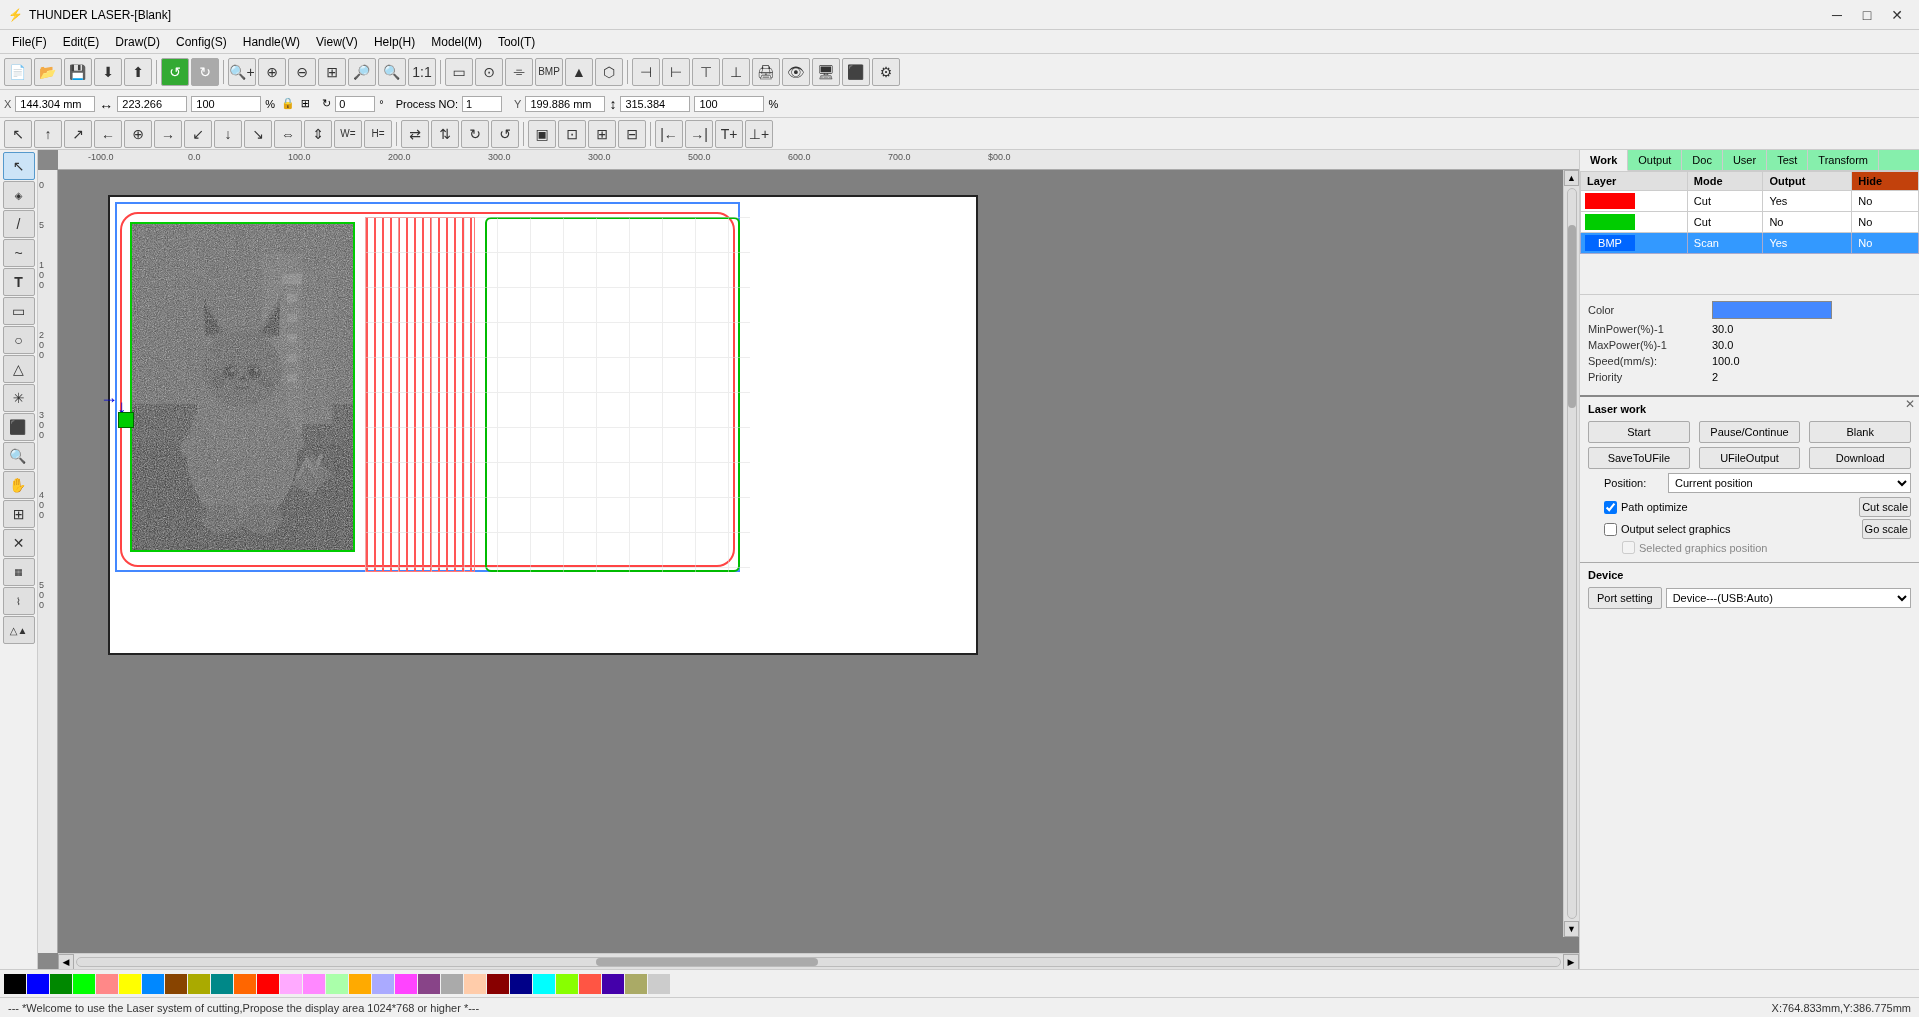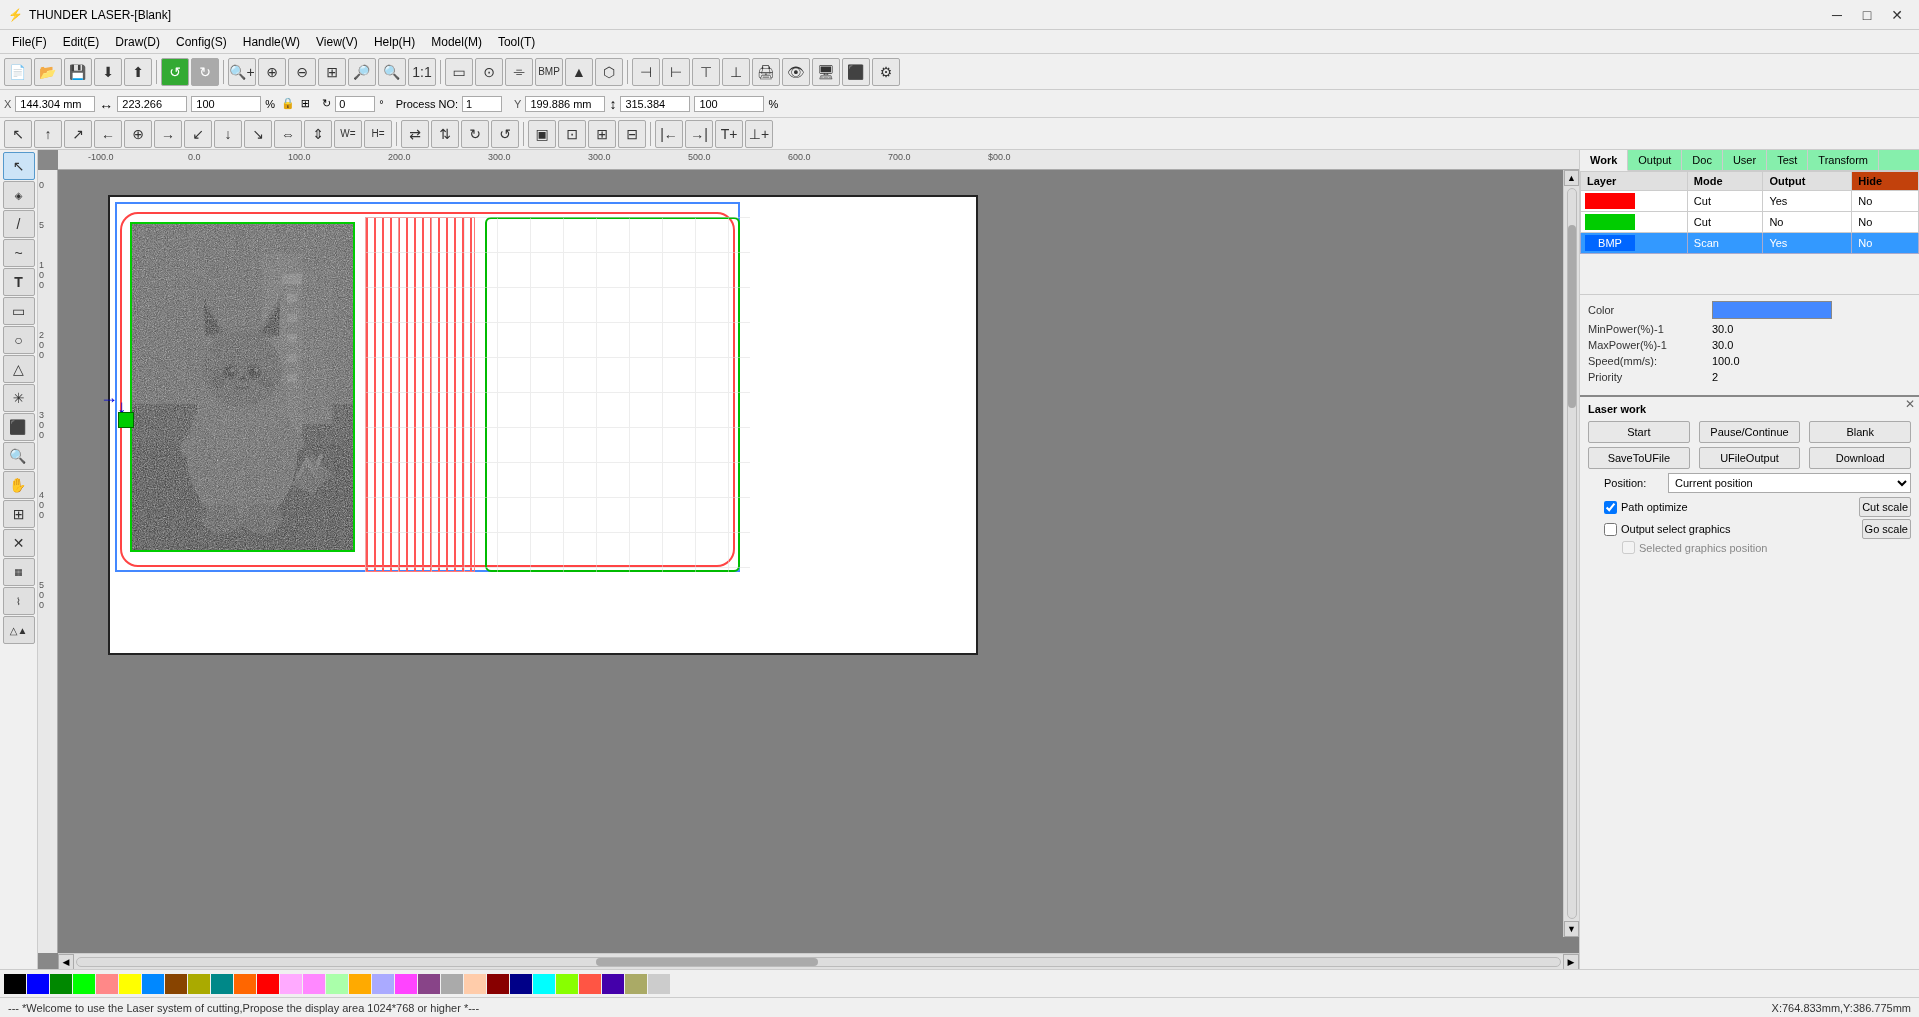--- a/index.html
+++ b/index.html
@@ -473,20 +473,29 @@
         <input type="checkbox" style="">
         <label>Output select graphics</label>
         <button class="scale-btn" style="margin-left:auto;">Go scale</button>
       </div>
       <div class="lw-checkbox-row" style="padding-left:18px;">
         <input type="checkbox" disabled="" style="">
         <label style="color:#888;">Selected graphics position</label>
       </div>
     </div>
 
+    <div id="device-section" style="padding:6px 8px; border-top:1px solid #aaa;">
+      <div class="device-title">Device</div>
+      <div class="device-row">
+        <button class="device-btn">Port setting</button>
+        <select class="device-select">
+          <option>Device---(USB:Auto)</option>
+        </select>
+      </div>
+    </div>
 
   </div>
 </div>
 
 <div id="colorbar" style="height:28px; background:#f0f0f0; border-top:1px solid #ccc; display:flex; align-items:center; padding:0 4px; gap:1px; overflow:hidden;">
   <div class="color-chip" style="background:#000000;"></div>
   <div class="color-chip" style="background:#0000FF;"></div>
   <div class="color-chip" style="background:#008800;"></div>
   <div class="color-chip" style="background:#00FF00;"></div>
   <div class="color-chip" style="background:#FF8888;"></div>

